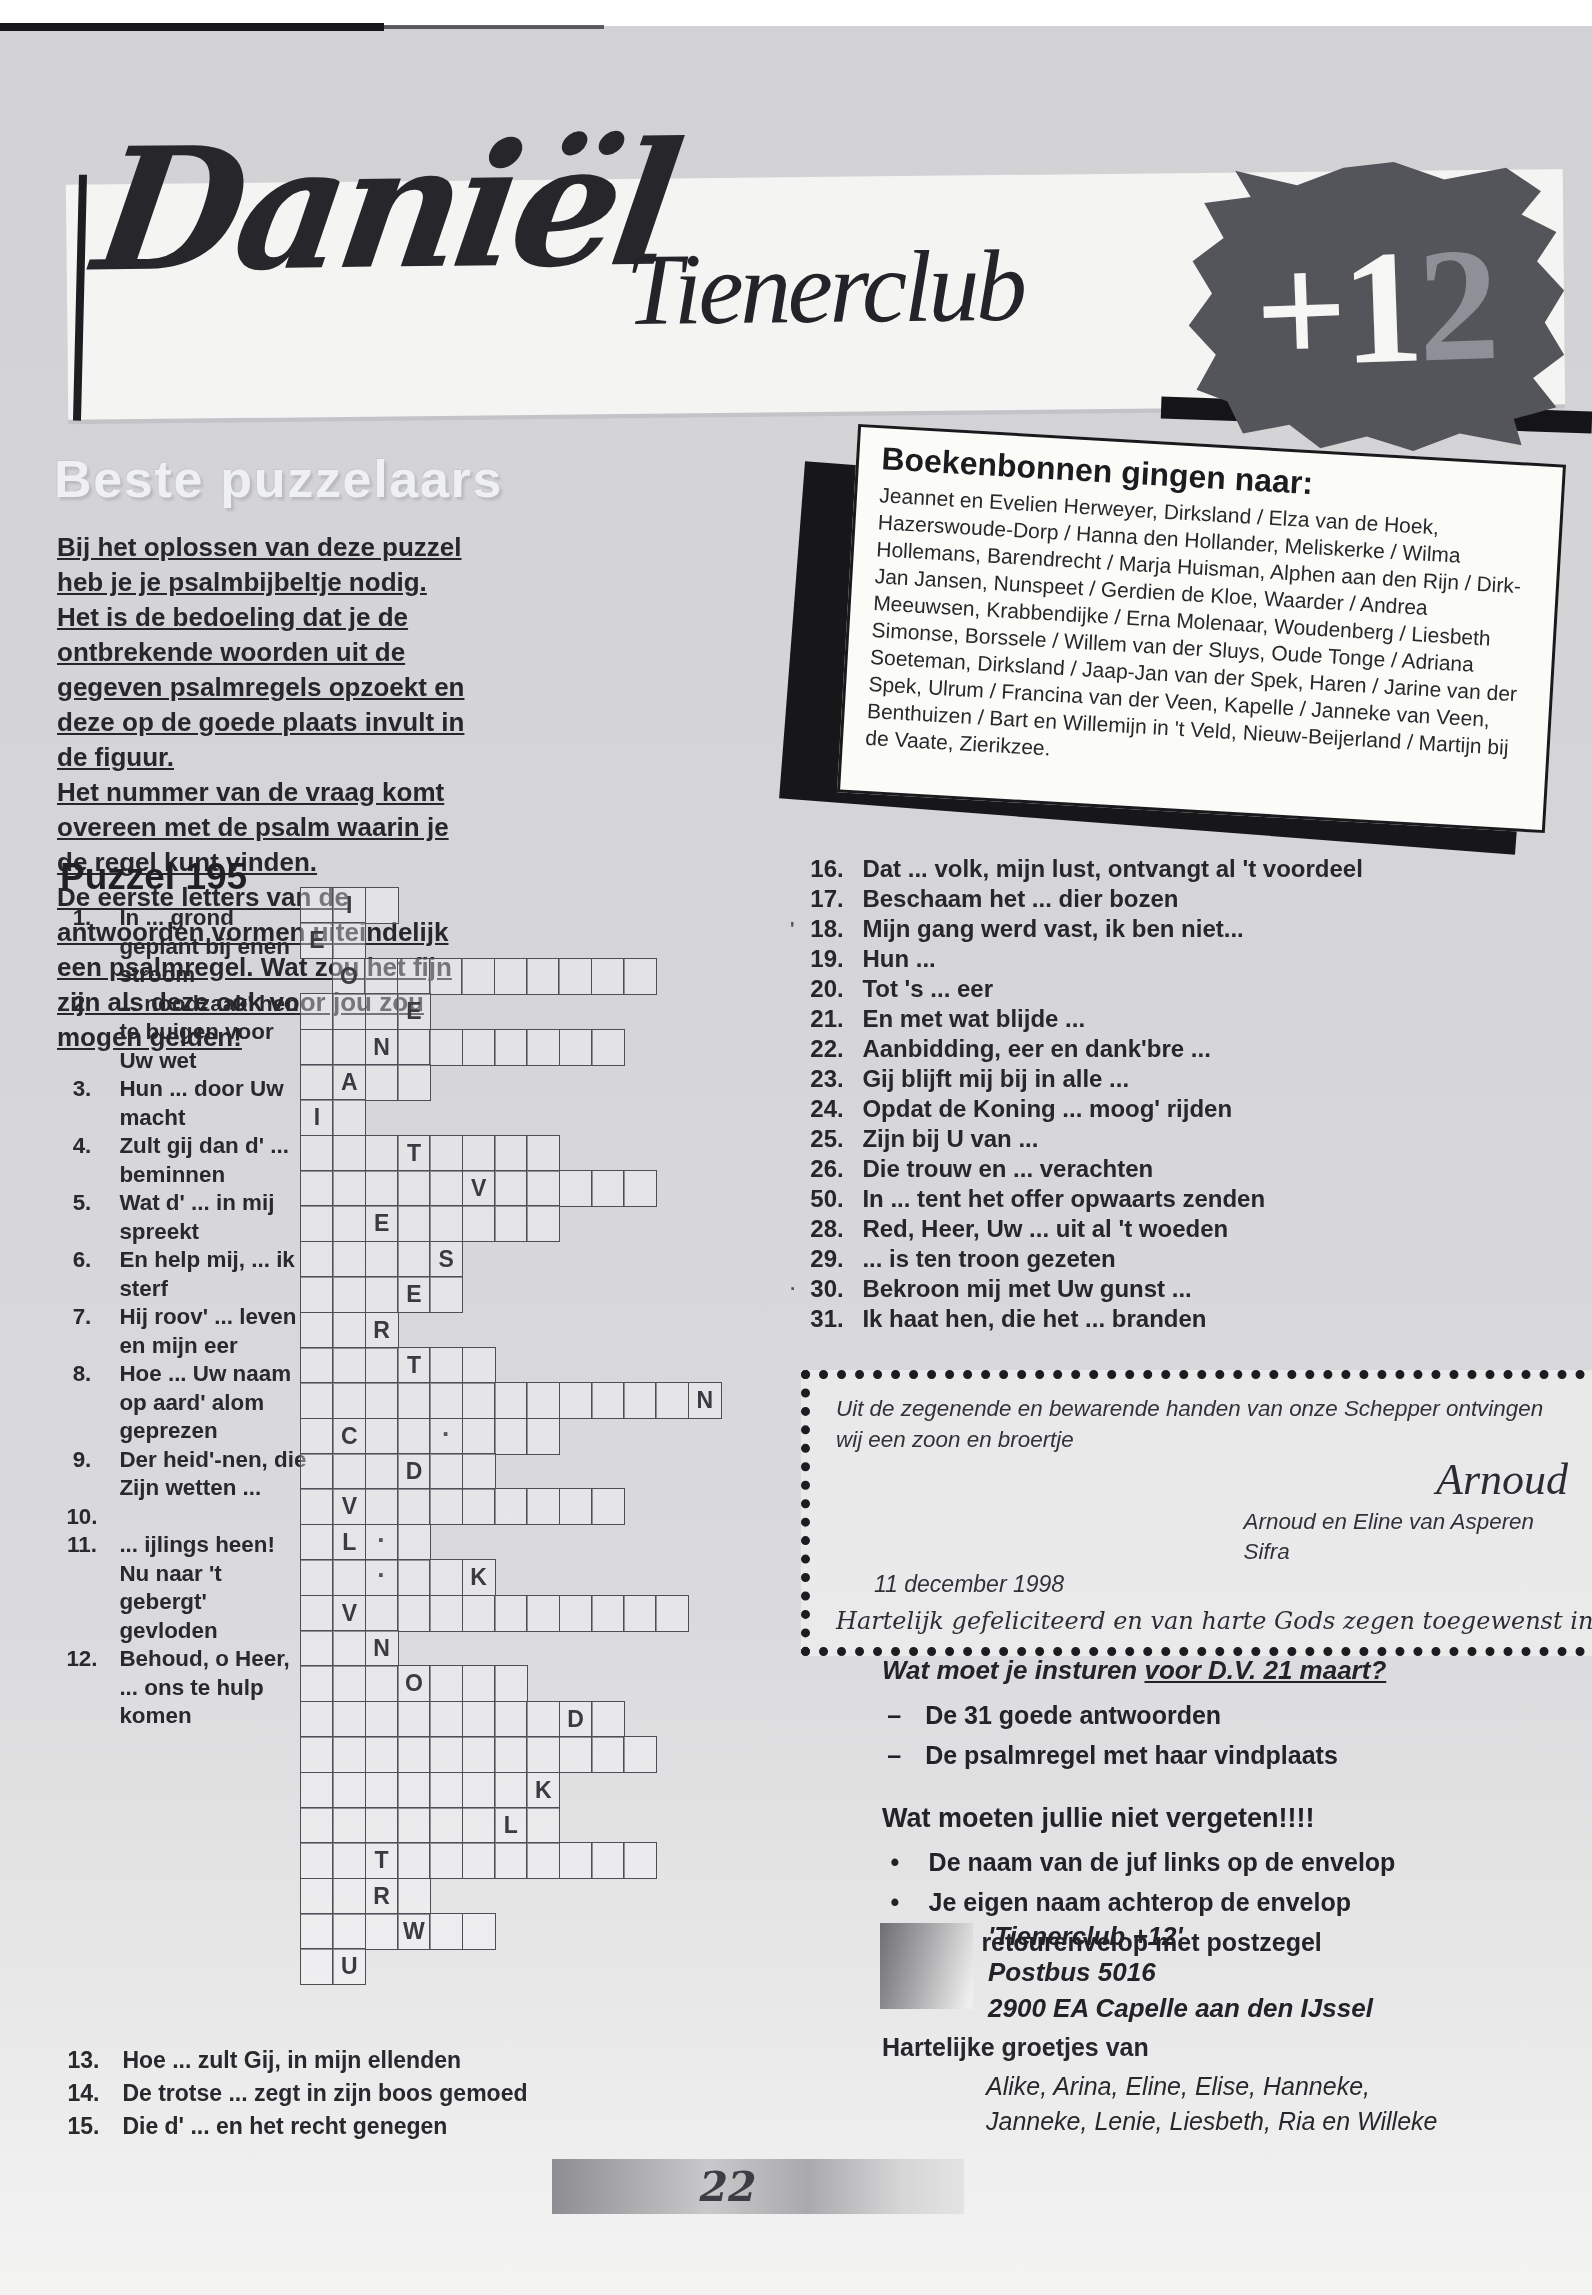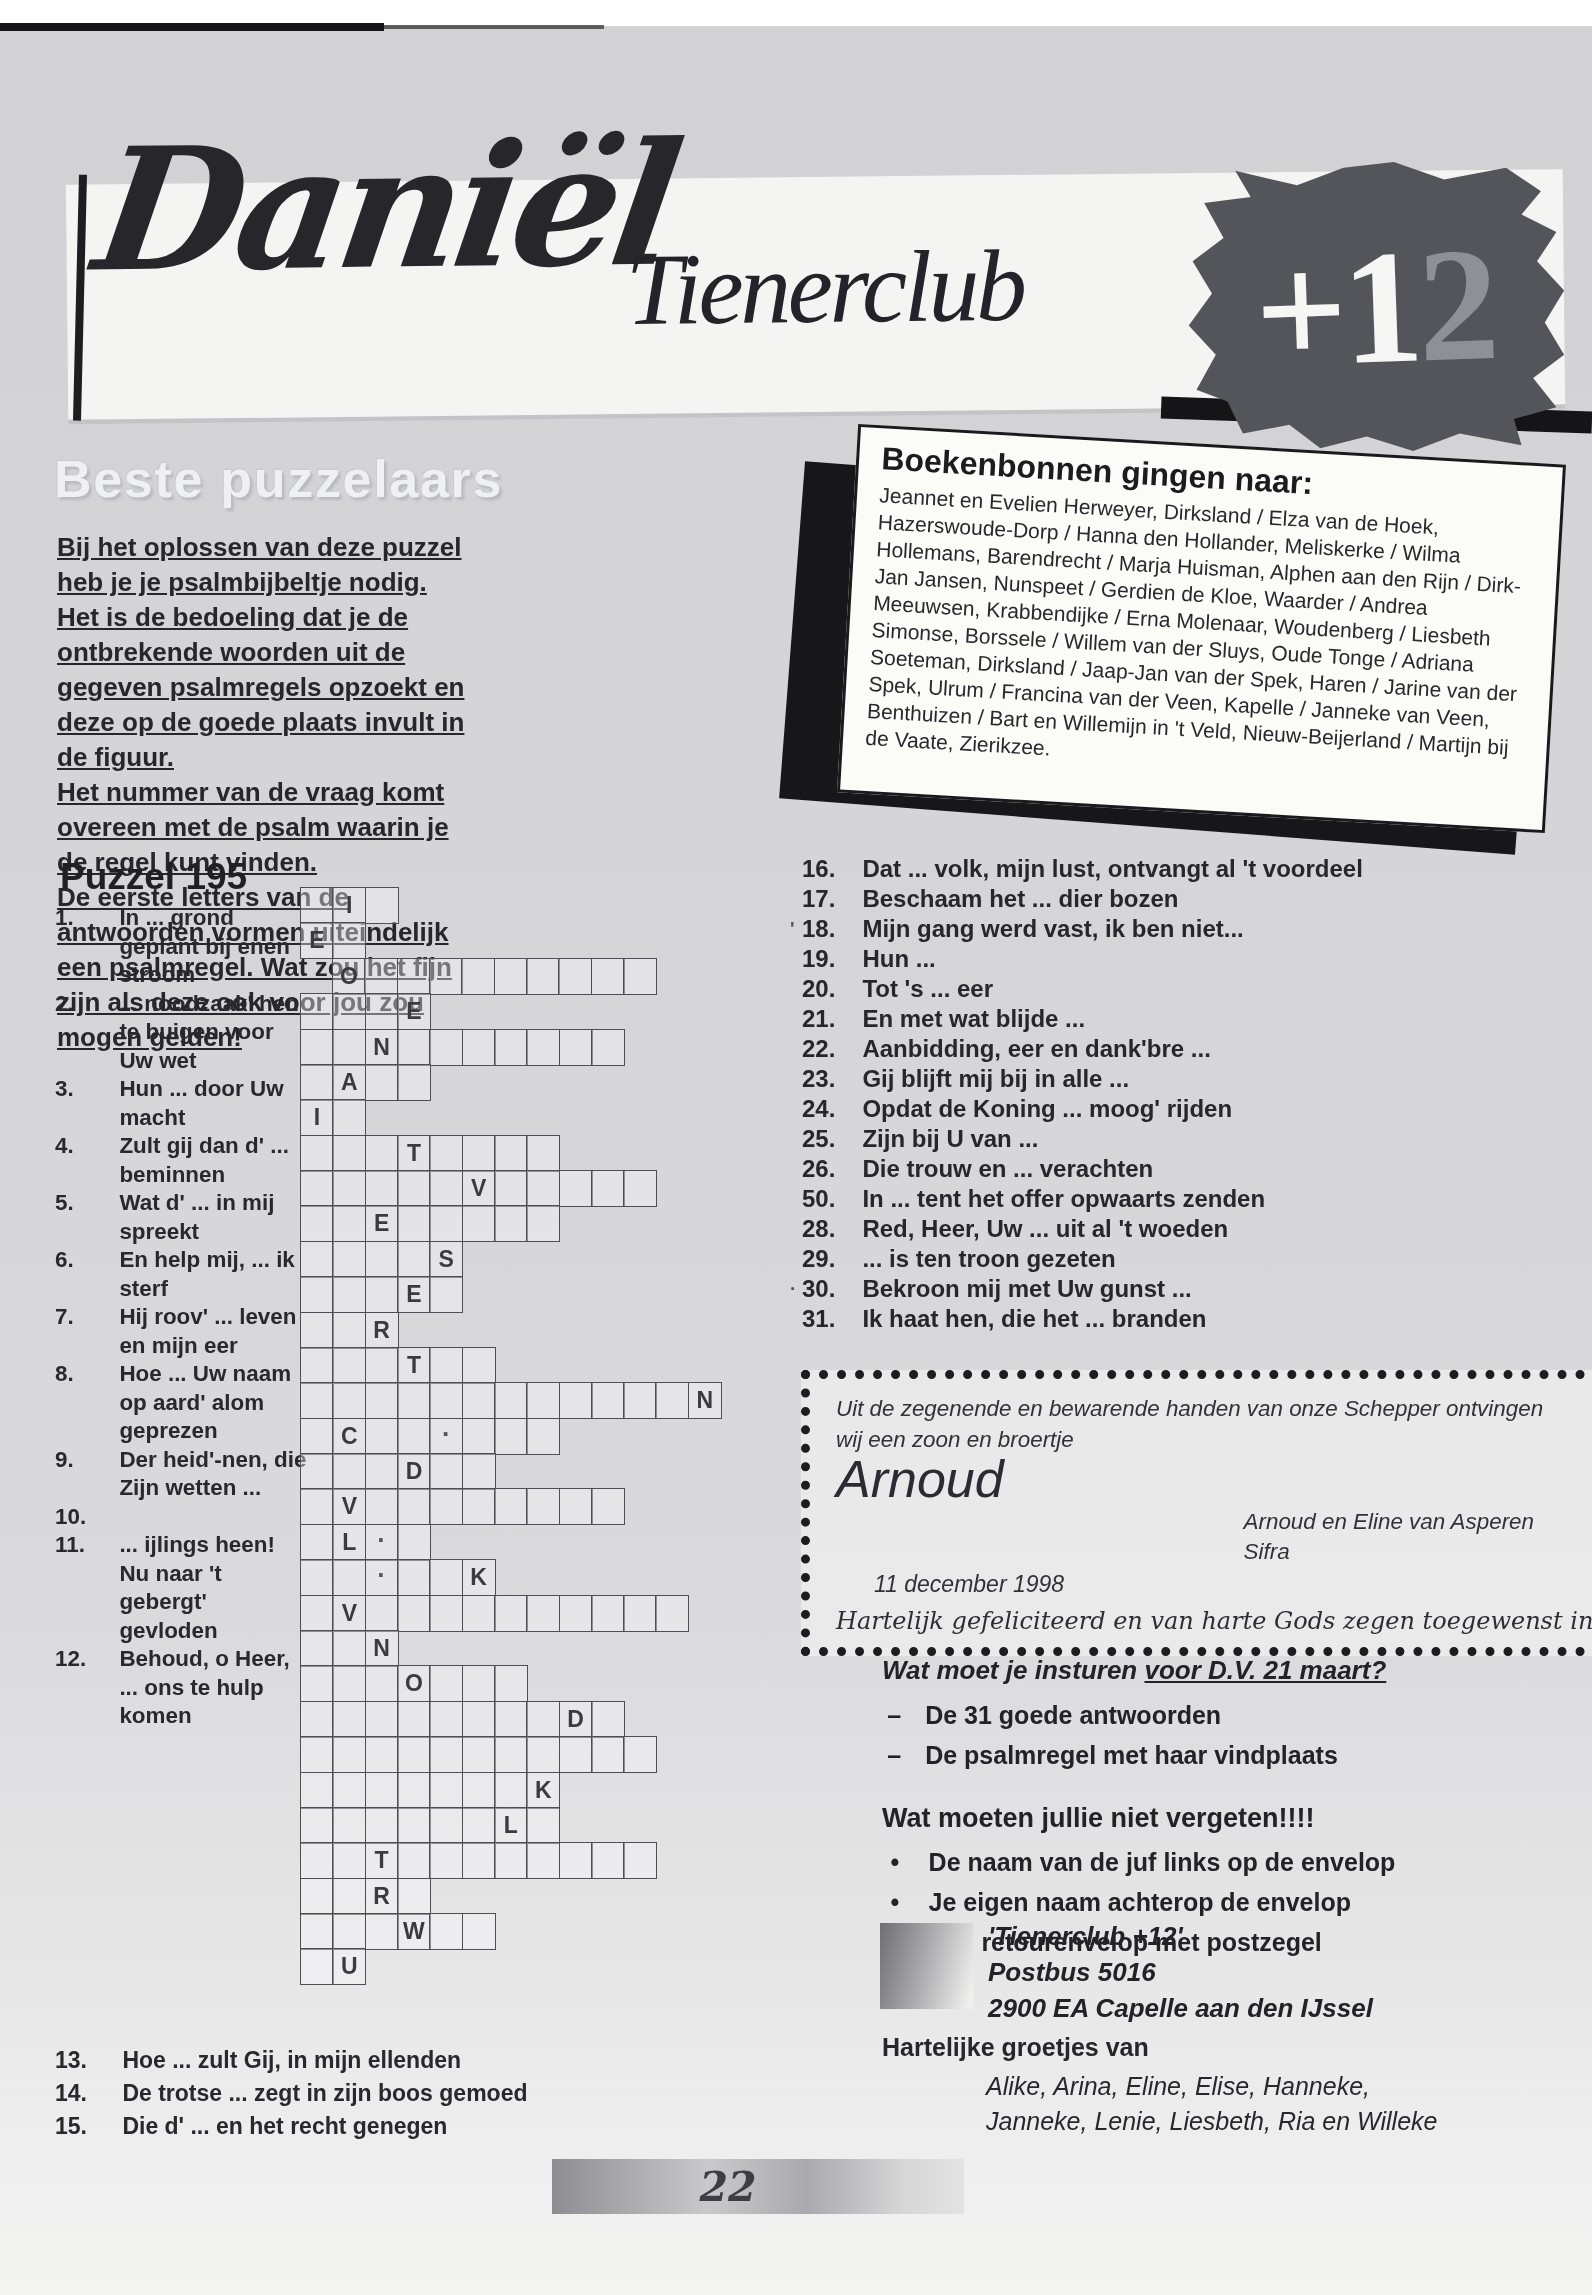--- a/index.html
+++ b/index.html
@@ -49,21 +49,21 @@
     position:absolute;left:54px;top:449px;
     font-size:52px;font-weight:bold;letter-spacing:1.7px;color:#eef0f2;
     text-shadow:2.6px 2.6px 2.6px #b9b9c0, -0.9px -0.9px 0.9px #c8c8cd;
   }
   .intro{position:absolute;left:57px;top:530px;width:412px;color:#26262b;text-decoration:underline;}
   .intro p{margin:0;font-size:26px;line-height:35px;font-weight:600;}
   .puzzel-title{position:absolute;left:60px;top:856px;font-size:37px;font-weight:bold;color:#1f1f24;}
 
   .clues-left{position:absolute;left:55px;top:904px;width:252px;}
   .clue{display:flex;font-size:22.4px;line-height:28.5px;font-weight:600;color:#28282d;}
-  .clue .num{width:54px;text-align:left;padding-right:10.4px;flex:none;}
+  .clue .num{width:54px;text-align:center;padding-right:10.4px;flex:none;}
   .clue .txt{flex:1;}
 
   .clues-bottom{position:absolute;left:55px;top:2044px;width:570px;}
   .clues-bottom .clue{font-size:23px;line-height:33px;}
   .clues-bottom .clue .num{width:57px;}
 
   
   .grid{position:absolute;left:300px;top:887px;}
   .grow{position:absolute;white-space:nowrap;font-size:0;}
   .gcell{
@@ -91,21 +91,21 @@
   .clues-right .clue .num{width:50px;}
 
   
   .announce{
     position:absolute;left:801px;top:1370px;width:732px;height:240px;
     border:9.5px dotted #1c1c21;background:rgba(249,249,247,0.5);
     padding:14px 26px;font-style:italic;color:#31313a;
   }
   .a-line{font-size:22.4px;line-height:31px;font-weight:500;}
   .a-name{
-    text-align:left;font-family:Liberation Sans, sans-serif;font-size:52px;line-height:45px;margin-top:1.7px;color:#2b2b33;
+    text-align:right;font-family:Liberation Serif, serif;font-size:44px;line-height:45px;margin-top:1.7px;color:#2b2b33;
   }
   .a-parents{position:absolute;right:60px;top:128px;text-align:left;font-size:22.4px;line-height:30px;font-weight:500;}
   .a-date{position:absolute;left:28px;top:192px;font-size:23px;font-weight:500;margin-left:36px;}
   .a-congrats{
     position:absolute;left:26px;bottom:12px;width:673px;
     font-family:"DejaVu Serif",serif;font-size:24px;color:#2d2d35;white-space:nowrap;
   }
 
   
   .send{position:absolute;left:882px;top:1655px;width:690px;color:#222227;}

